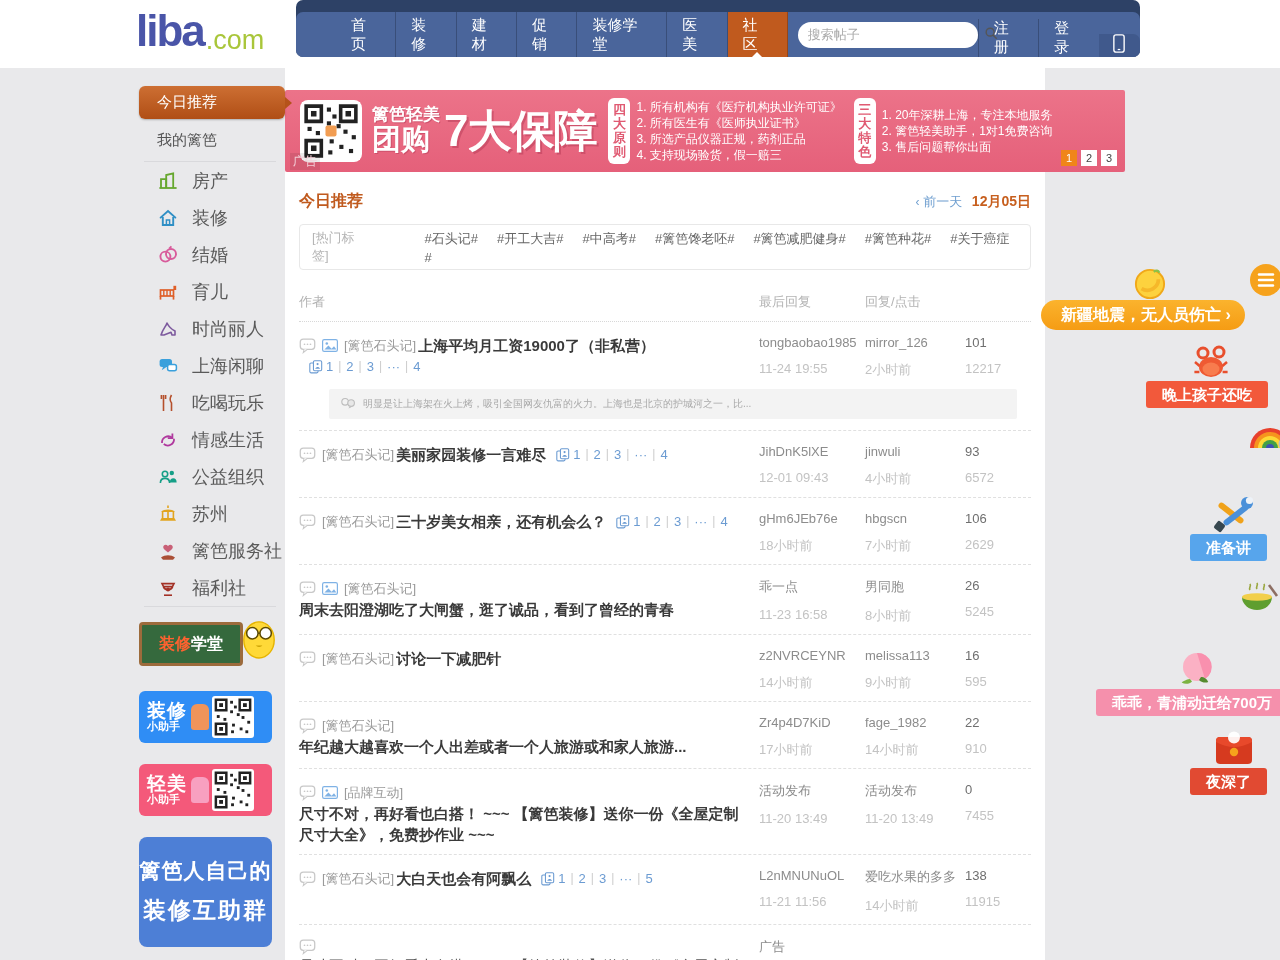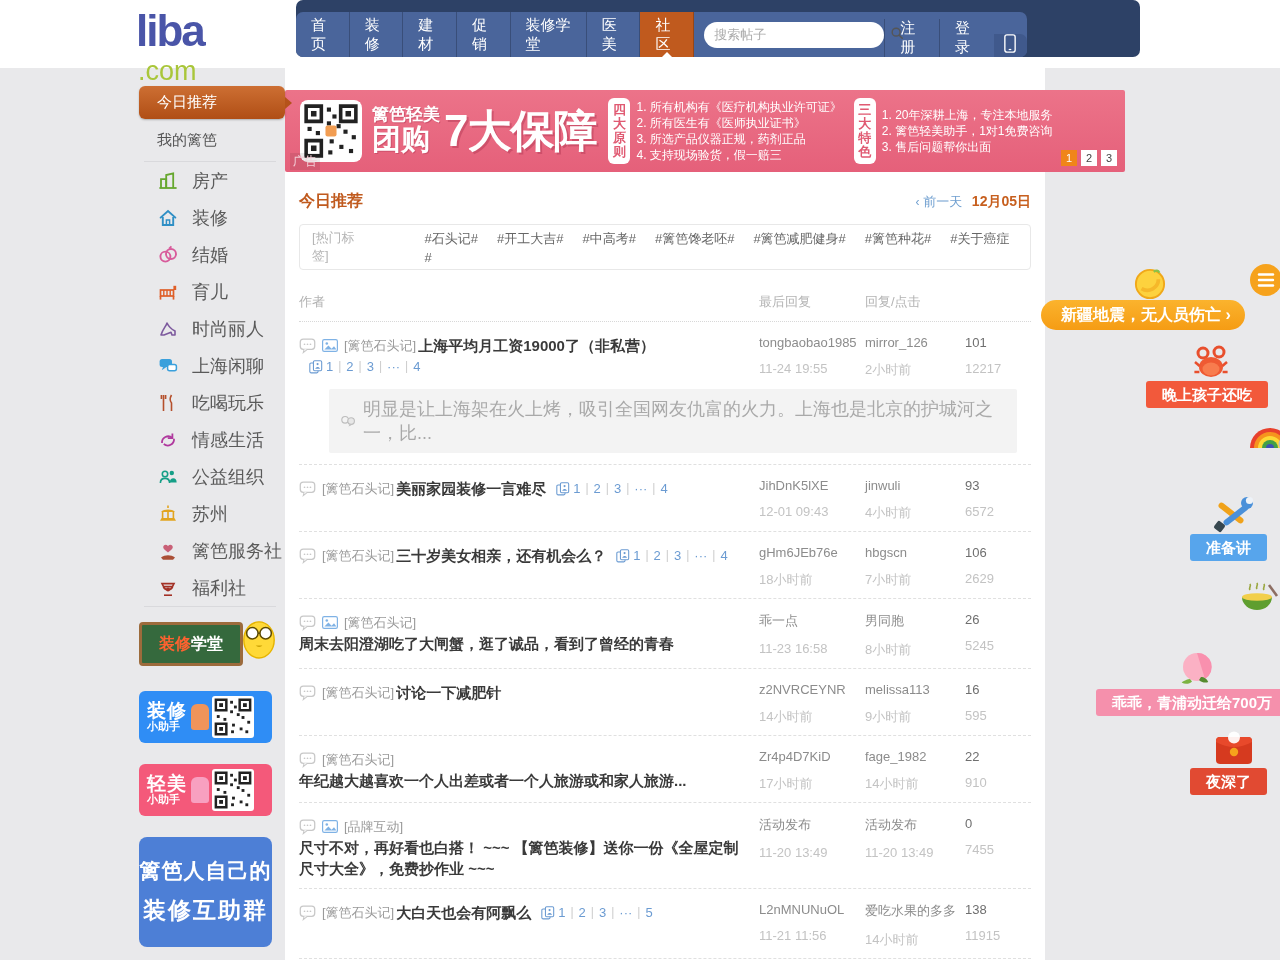--- a/index.html
+++ b/index.html
@@ -2,26 +2,26 @@
 <html><head>
 <meta charset="utf-8">
 <style>
   * { margin:0; padding:0; box-sizing:border-box; }
   html,body { background:#cfcfd2; }
   body { font-family:"Liberation Sans","DejaVu Sans",sans-serif; }
   .page { position:relative; width:1280px; height:960px; overflow:hidden; background:#e9e9eb; margin:0 auto; }
 
   
   .topbar { position:absolute; top:0; left:0; width:1280px; height:68px; background:#fff; z-index:3; }
-  .logo { position:absolute; left:136px; top:6px; display:flex; align-items:flex-start; cursor:pointer;flex-direction:column; }
+  .logo { position:absolute; left:136px; top:6px; display:flex; align-items:flex-end; cursor:pointer; }
   .logo-main { font-size:44px; font-weight:bold; color:#4a55a8; letter-spacing:-2px; }
   .logo-suffix { font-size:27px; color:#a9c63a; font-weight:normal; margin-left:2px; }
 
   .navbar { position:absolute; left:296px; top:0; width:844px; height:57px; background:#2d4166; border-radius:7px; }
-  .navbar-inner { position:absolute; left:0; top:12px; width:731px; height:45px; background:#4a659b; border-radius:7px; display:flex; align-items:stretch; }
+  .navbar-inner { position:absolute; left:0; top:12px; width:844px; height:45px; background:#4a659b; border-radius:7px; display:flex; align-items:stretch;padding-left:40px; }
   .nav-item { padding:0 15px; color:#fff; font-size:15px; display:flex; align-items:center; border-right:1px solid rgba(0,0,0,.22); cursor:pointer; position:relative; }
   .nav-item.active { background:#c05a1e; }
   .nav-item.active::after { content:''; position:absolute; bottom:0; left:50%; margin-left:-5px; border-left:5px solid transparent; border-right:5px solid transparent; border-bottom:5px solid #fff; }
   .nav-search { align-self:center; margin-left:10px; width:180px; height:26px; background:#fff; border-radius:13px; display:flex; align-items:center; padding:0 10px; }
   .nav-search input { border:none; outline:none; flex:1; font-size:13px; color:#666; background:transparent; font-family:inherit; }
   .nav-search input::placeholder { color:#aaa; }
   .nav-right { margin-left:auto; display:flex; align-items:flex-end; }
   .nav-right .nav-item { border-left:1px solid rgba(0,0,0,.22); border-right:none; }
   .nav-phone { width:42px; background:#40598c; border-radius:0 7px 7px 0; display:flex; align-items:center; justify-content:center; cursor:pointer; }
 
@@ -93,21 +93,21 @@
   .post-title { color:#3a3a3a; font-weight:bold; font-size:15px; cursor:pointer; }
   .post-title.plain { font-weight:normal; color:#555; }
   .pages { display:inline-flex; align-items:center; margin-left:10px; }
   .pages .icn { margin-right:3px; display:inline-flex; }
   .page-link { color:#6b9bd2; font-size:13px; cursor:pointer; }
   .page-sep { color:#ccc; margin:0 5px; font-size:12px; }
   .meta-l1 { color:#8c8c8c; font-size:13px; }
   .meta-l2 { color:#c3c3c3; font-size:13px; margin-top:11px; }
   .cnt-l1 { color:#6f6f6f; font-size:13px; }
   .cnt-l2 { color:#c3c3c3; font-size:13px; margin-top:11px; }
-  .quote { margin:10px 14px 2px 30px; background:#f3f3f3; padding:8px 12px; color:#a9a9a9; font-size:18px; display:flex; align-items:center; gap:7px; border-radius:2px;justify-content:space-between; }
+  .quote { margin:10px 14px 2px 30px; background:#f3f3f3; padding:8px 12px; color:#a9a9a9; font-size:10px; display:flex; align-items:center; gap:7px; border-radius:2px; }
 
   
   .float { position:absolute; display:flex; align-items:center; z-index:6; cursor:pointer;flex-direction:column; }
   .f-icon { display:inline-flex; z-index:2; }
   .f-banner { height:27px; line-height:27px; color:#fff; font-size:15px; font-weight:bold; padding:0 16px 0 16px; border-radius:3px; white-space:nowrap; }
   .v-news .f-icon { margin-right:-14px; }
   .v-news .f-banner { background:linear-gradient(180deg,#fbb32d,#f59c14); height:30px; line-height:30px; border-radius:15px; font-size:16px; padding:0 14px 0 20px; }
   .v-crab .f-icon { margin-right:-8px; }
   .v-crab .f-banner { background:#f2593b; }
   .v-tools .f-icon { margin-right:-10px; }

